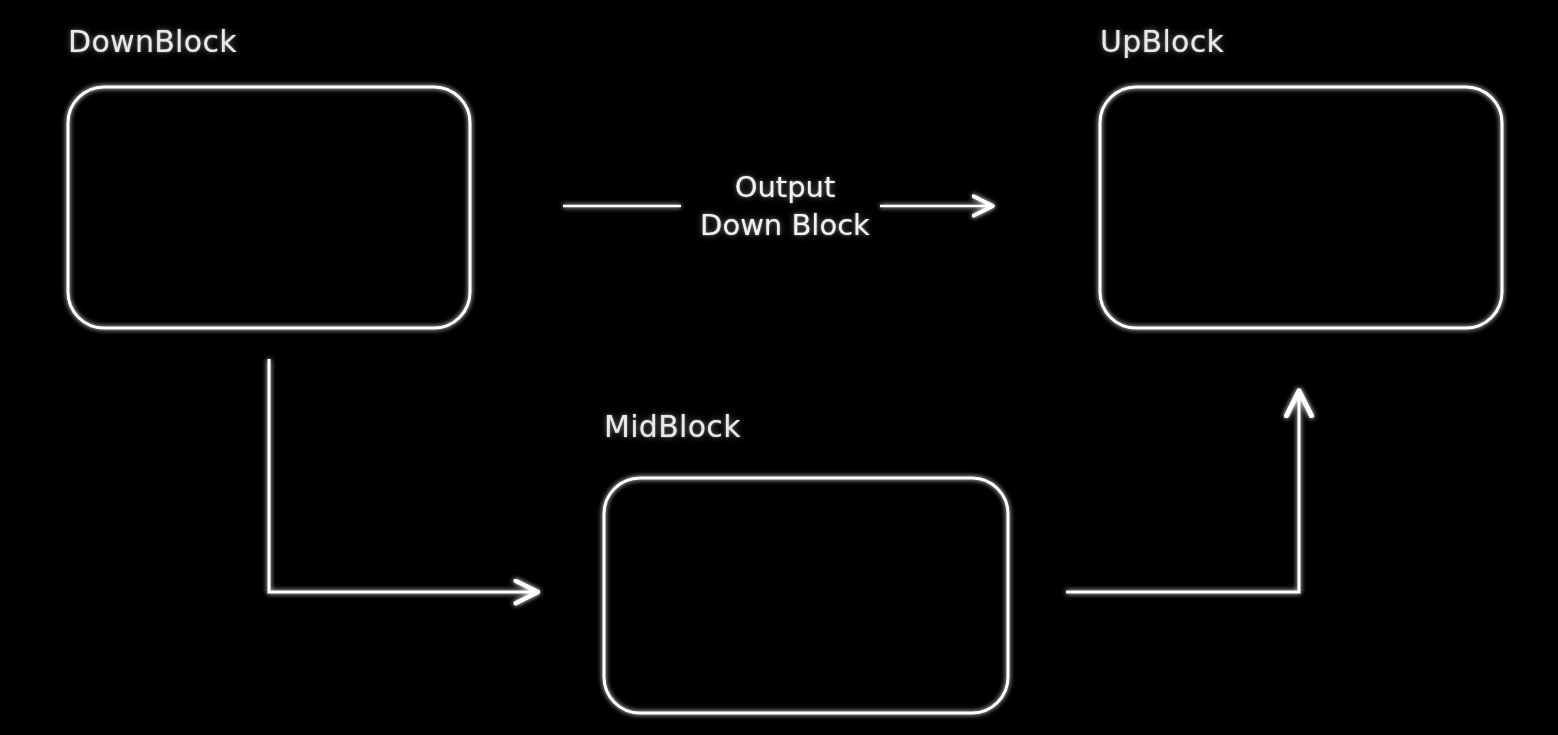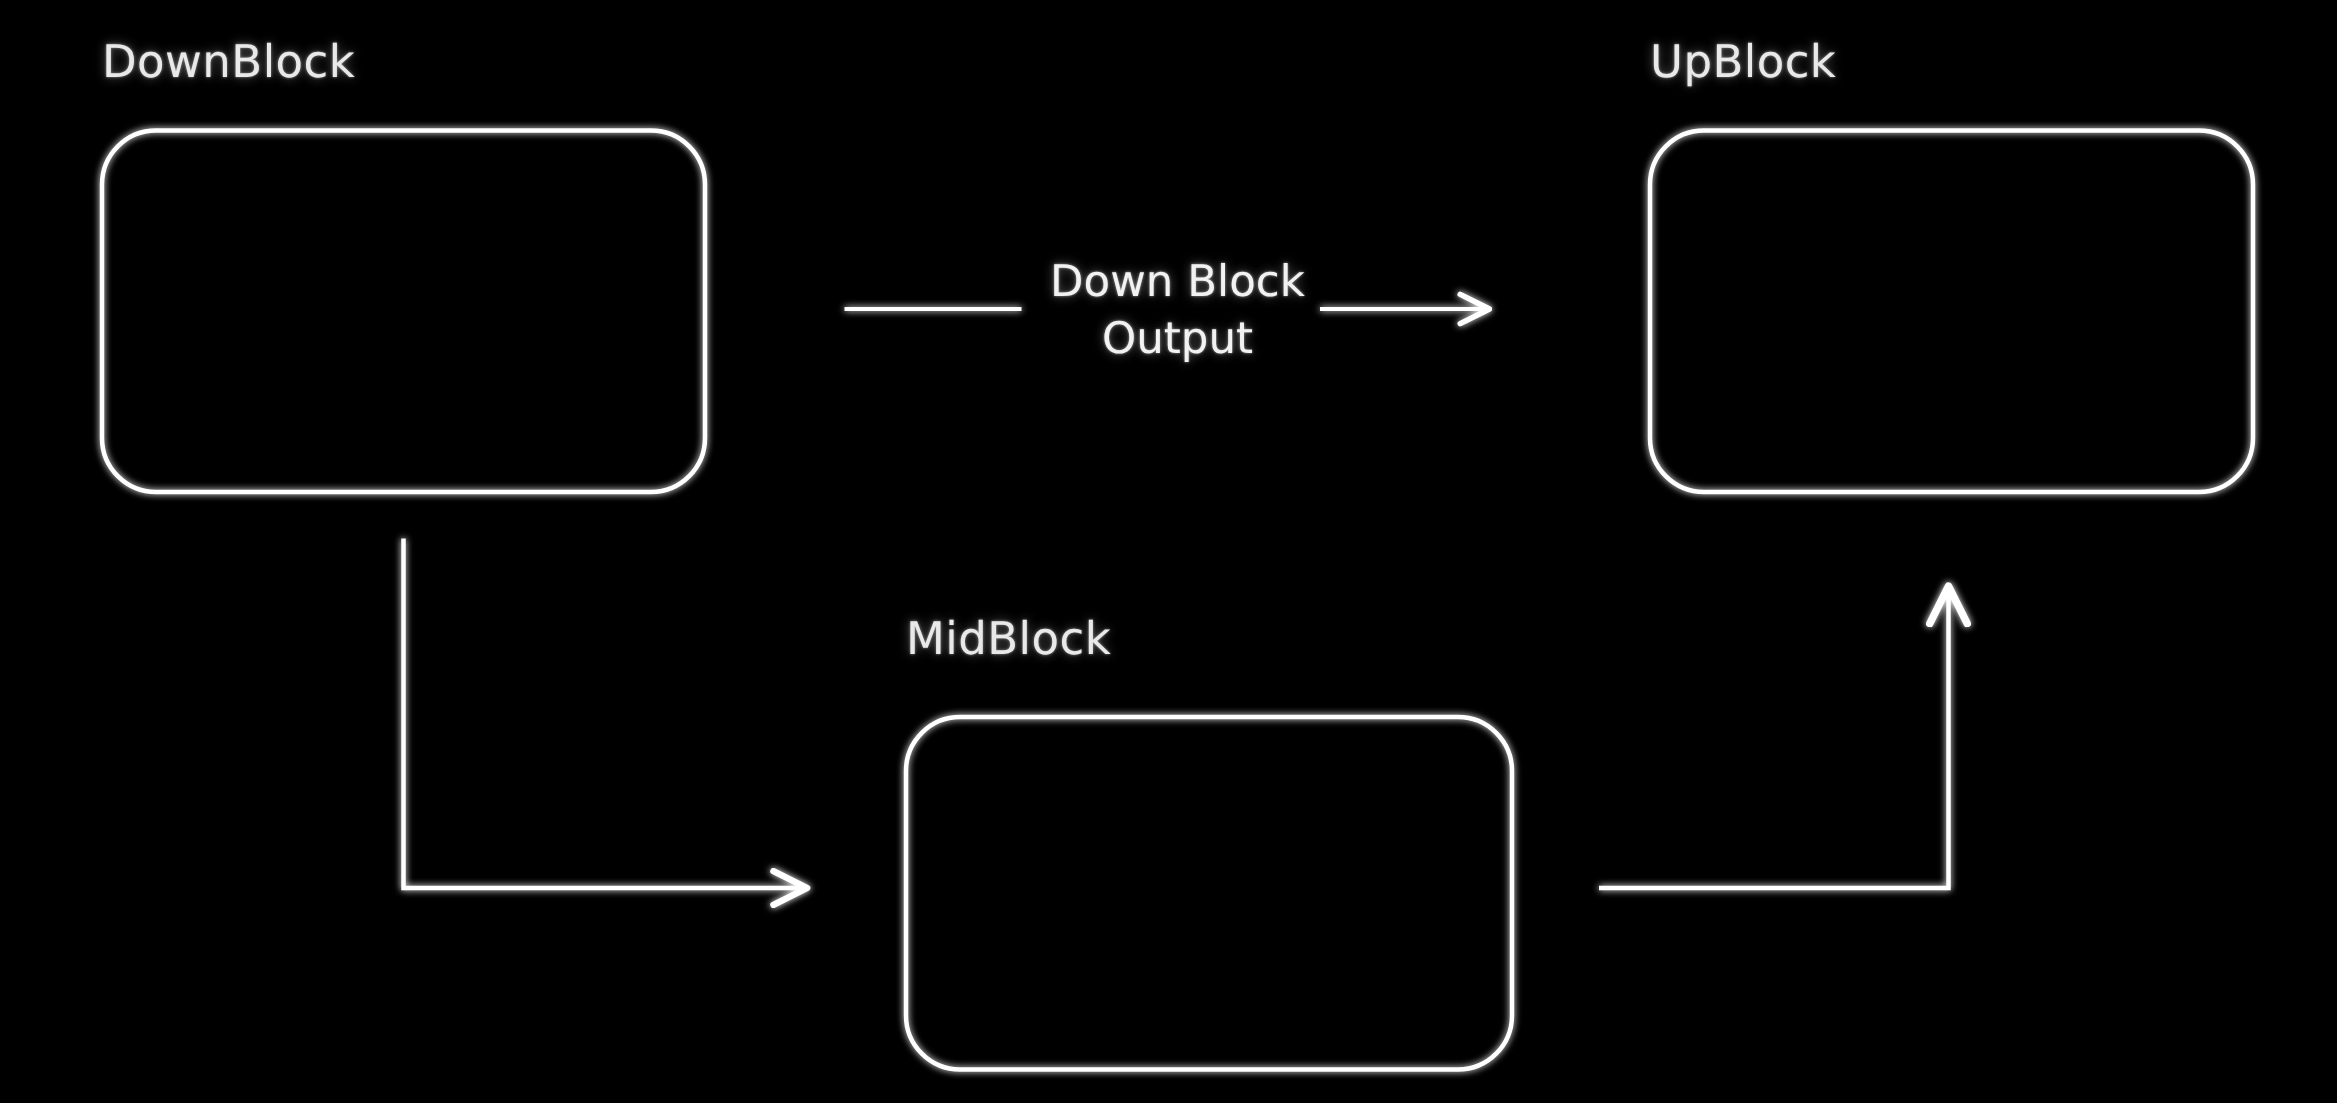--- a/index.html
+++ b/index.html
@@ -94,17 +94,17 @@
     </g>
   </svg>
 
   <div class="blk-label" id="label-downblock">DownBlock</div>
 
   <div class="blk-label" id="label-midblock">MidBlock</div>
 
   <div class="blk-label" id="label-upblock">UpBlock</div>
 
   <div class="edge-label" id="label-down-output">
+    <div>Output</div>
     <div>Down Block</div>
-    <div>Output</div>
   </div>
 
 </div>
 
 </body></html>

